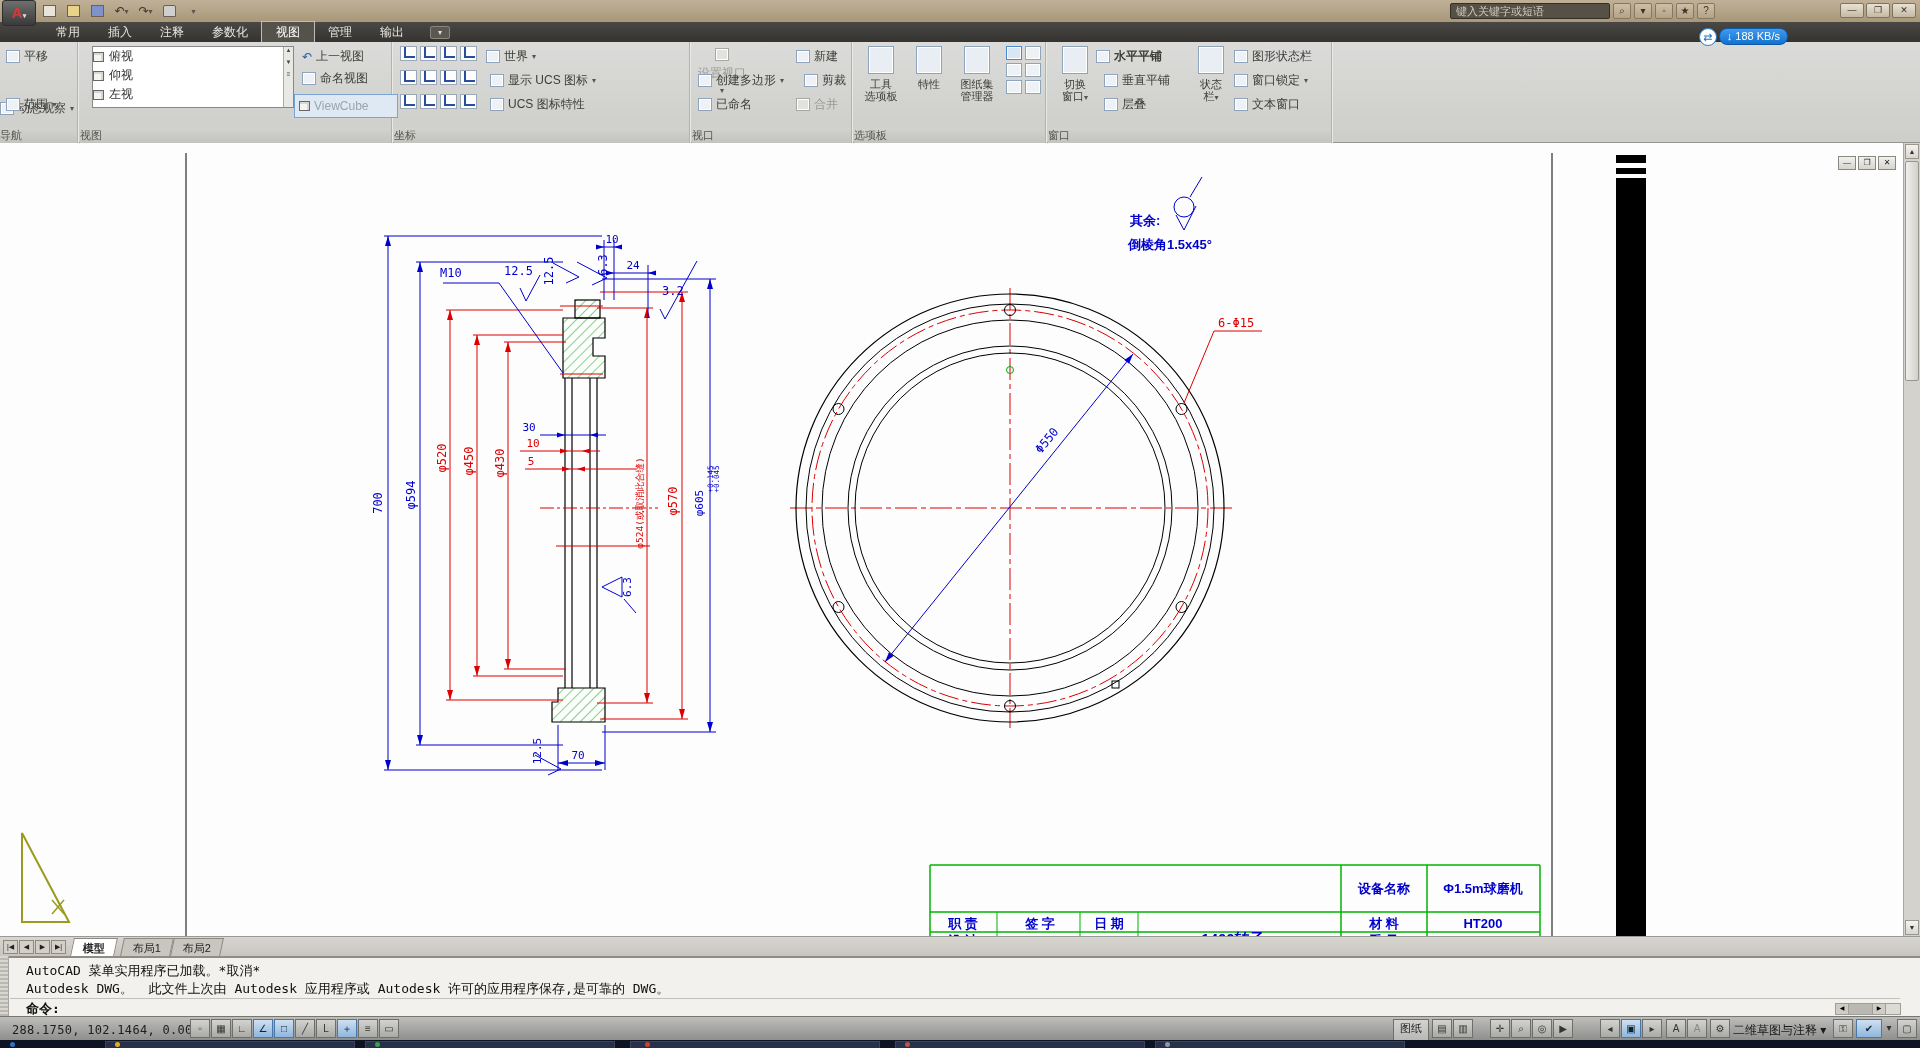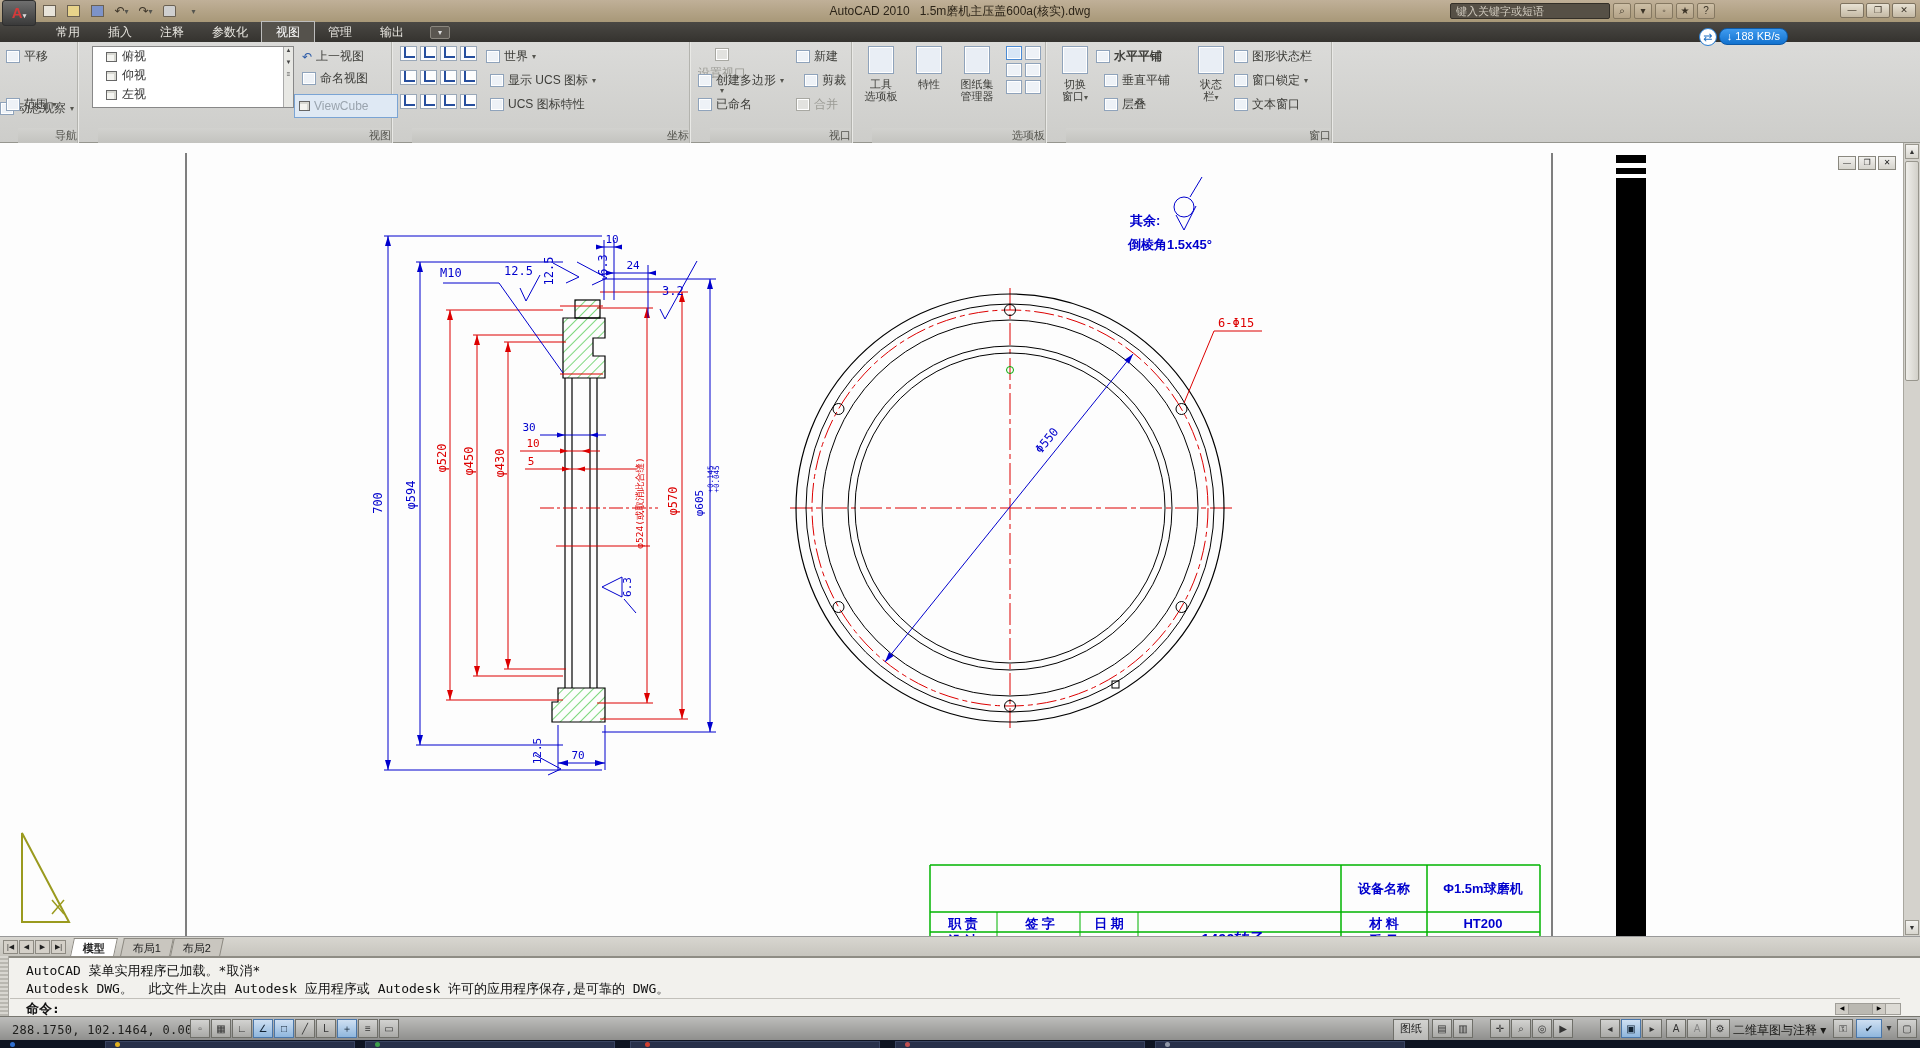--- a/index.html
+++ b/index.html
@@ -30,33 +30,33 @@
   
   #tabrow { left:0; top:22px; width:1920px; height:20px; background:linear-gradient(#4a4844,#35332f); }
   .rtab { float:left; height:20px; line-height:20px; padding:0 14px; font-size:12px; color:#e8e6e0; }
   .rtab.first { margin-left:42px; }
   .rtab.active { background:#55524c; outline:1px solid #bdbdbd; color:#fff; }
   #ribmin { float:left; margin:4px 0 0 12px; width:20px; height:13px; background:#5a5650; border:1px solid #8a867e; border-radius:2px; color:#ddd; font-size:8px; text-align:center; line-height:11px; }
 
   
   #ribbon { left:0; top:42px; width:1920px; height:101px; background:linear-gradient(#dbdbd9,#cdcdca); border-bottom:1px solid #96968f; }
   .panel { position:absolute; top:0; height:101px; border-right:1px solid #b3b3ae; box-shadow:1px 0 0 #e9e9e6; }
-  .plabel { position:absolute; left:18px; right:0; bottom:0; height:15px; font-size:11px; color:#55554f; text-align:right; line-height:15px; background:linear-gradient(#d2d2cf,#c3c3bf);margin-top:20px; }
+  .plabel { position:absolute; left:0; right:0; bottom:0; height:15px; font-size:11px; color:#55554f; text-align:left; line-height:15px; background:linear-gradient(#d2d2cf,#c3c3bf);margin-top:20px; }
   .rrow { position:absolute; display:flex; align-items:center; gap:4px; font-size:12px; color:#3d3d39; white-space:nowrap; }
   .rrow.dis { color:#9a9a94; }
   .ic { display:inline-block; width:16px; height:14px; background:#eef2f7; border:1px solid #8fa3bb; box-shadow:inset 0 0 0 1px #fff; }
   .ic.sm { width:14px; height:13px; }
   .ic.gray { background:#e2e2df; border-color:#a8a8a2; }
   .axis { position:relative; display:inline-block; width:17px; height:15px; background:#fdfdfd; border:1px solid #9aa8b8; }
   .axis:before { content:""; position:absolute; left:3px; bottom:2px; width:9px; height:9px; border-left:2px solid #274f9e; border-bottom:2px solid #274f9e; }
   .bigbtn { position:absolute; width:46px; text-align:center; font-size:11px; color:#3d3d39; line-height:12px; }
   .bigic { display:inline-block; width:26px; height:28px; background:#e9eef5; border:1px solid #8fa3bb; box-shadow:inset 0 0 0 1px #fff; margin-bottom:2px; }
   .dv { font-size:8px; color:#55554f; }
   #viewlist { position:absolute; left:12px; top:4px; width:202px; height:62px; background:#fff; border:1px solid #888; }
-  .vrow { height:19px; display:flex; align-items:center; gap:5px; padding-left:13px; font-size:12px; color:#333; }
+  .vrow { height:19px; display:flex; align-items:center; gap:5px; padding-left:0; font-size:12px; color:#333; }
   .cube { display:inline-block; width:11px; height:10px; border:1px solid #666; background:#f4f4f0; box-shadow:inset -2px 2px 0 #d8d8d2; }
   #vscrl { position:absolute; right:0; top:0; width:10px; height:60px; border-left:1px solid #aaa; background:#e8e8e4; font-size:6px; color:#444; text-align:center; }
   #viewcube { position:absolute; left:214px; top:52px; width:104px; height:24px; background:#dfe9f4; border:1px solid #7aa4d4; display:flex; align-items:center; gap:4px; padding-left:4px; font-size:12px; color:#9aa4ae; }
   .palgrid { position:absolute; left:152px; top:4px; width:40px; display:flex; flex-wrap:wrap; gap:3px; }
   .palgrid .ic.on { border:1px solid #4a8ad4; background:#d8e6f6; }
 
   
   #canvas { left:0; top:143px; width:1920px; height:793px; background:#fdfdfd; }
   #docbtns { left:1838px; top:156px; display:flex; gap:2px; z-index:10; }
   .dbtn { width:18px; height:14px; background:linear-gradient(#f2f1ee,#d6d4cd); border:1px solid #8a887f; font-size:8px; text-align:center; line-height:12px; color:#222; }
@@ -115,23 +115,20 @@
       </span>
     <span class="qbtn">↶<span class="dv">▾</span></span>
     <span class="qbtn">↷<span class="dv">▾</span></span>
     <span class="qbtn">
         <span class="qico print"></span>
       </span>
     <span class="qbtn">
         <span class="dv">▾</span>
       </span>
   </div>
-  <div id="titletext" class="abs">
-    <span>AutoCAD 2010</span>&nbsp;&nbsp;&nbsp;<span>1.5m磨机主压盖600a(核实).dwg</span>
-  </div>
   <div class="infocenter abs">
     <span id="icsearch">键入关键字或短语</span>
     <span class="icbtn">⌕</span>
     <span class="icbtn">▾</span>
     <span class="icbtn">◦</span>
     <span class="icbtn">★</span>
     <span class="icbtn">?</span>
   </div>
   <div class="winbtns abs">
     <span class="wbtn">—</span>

